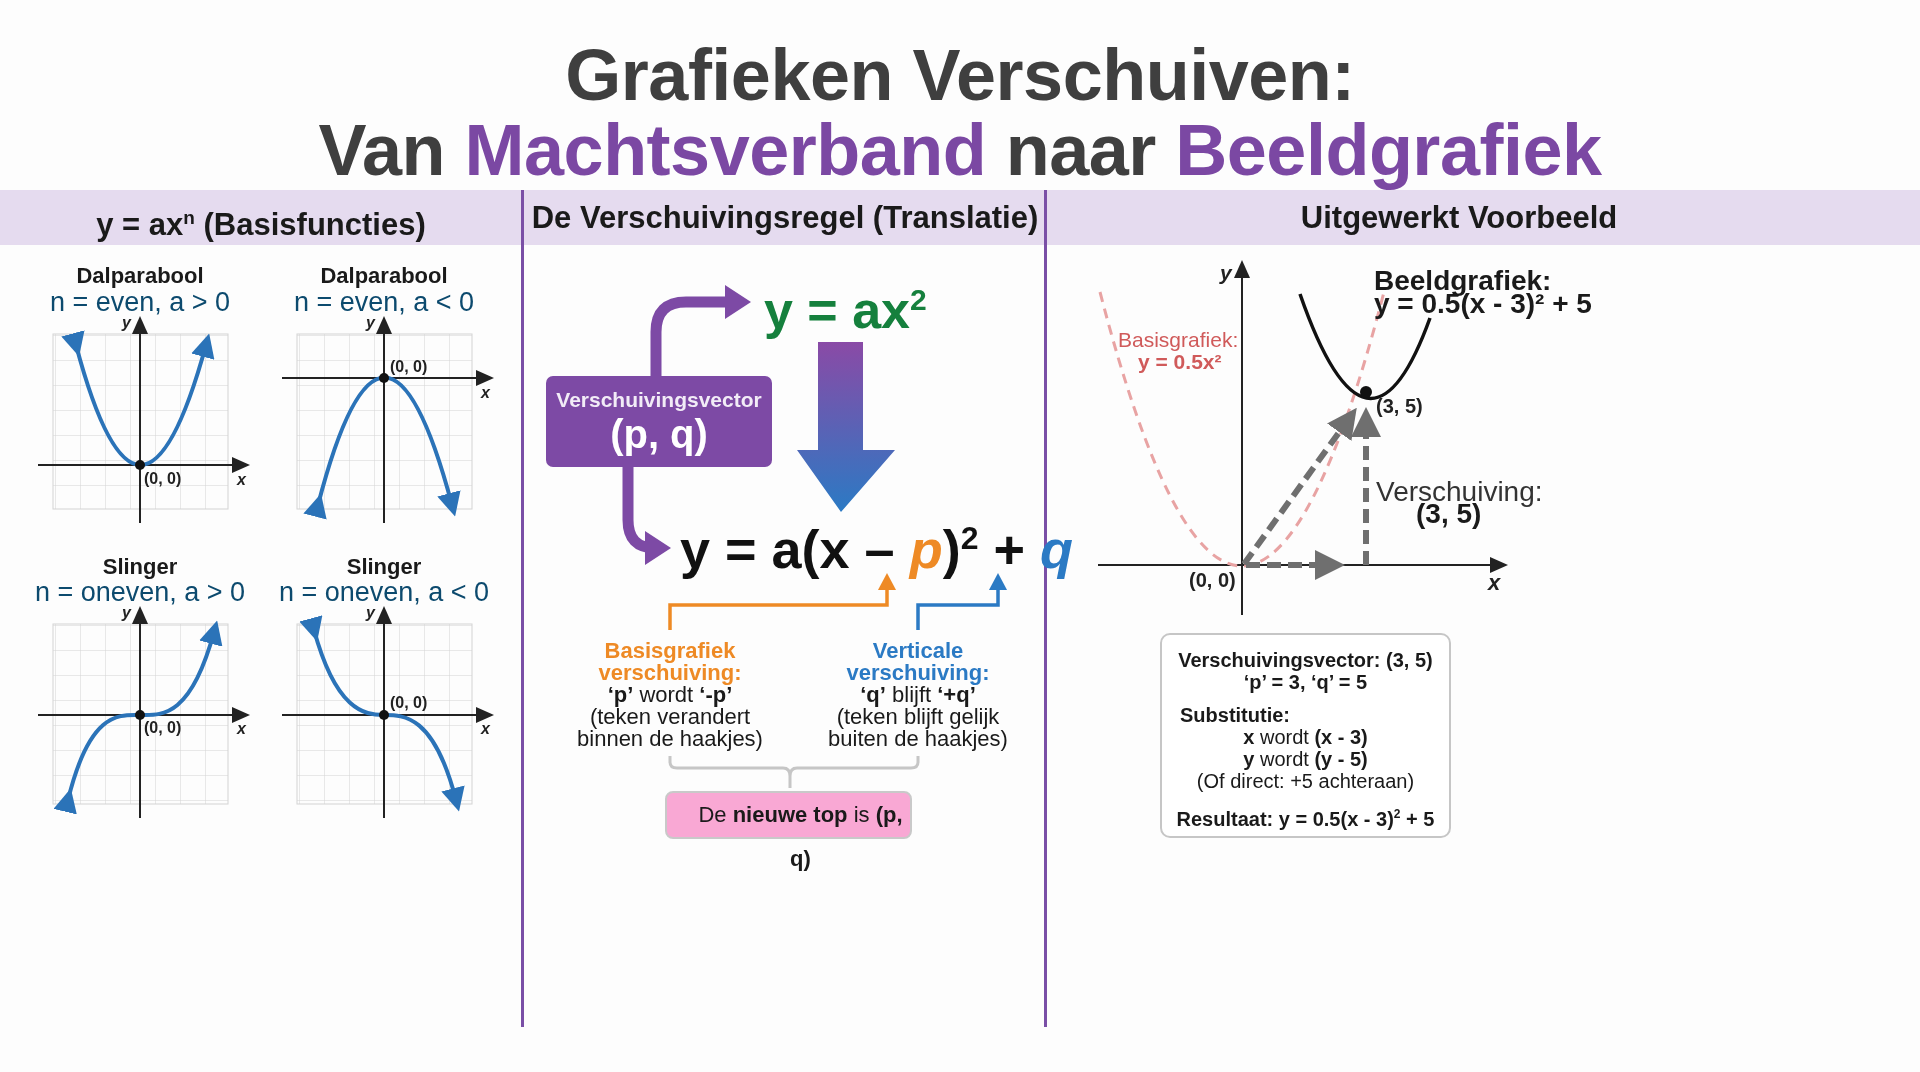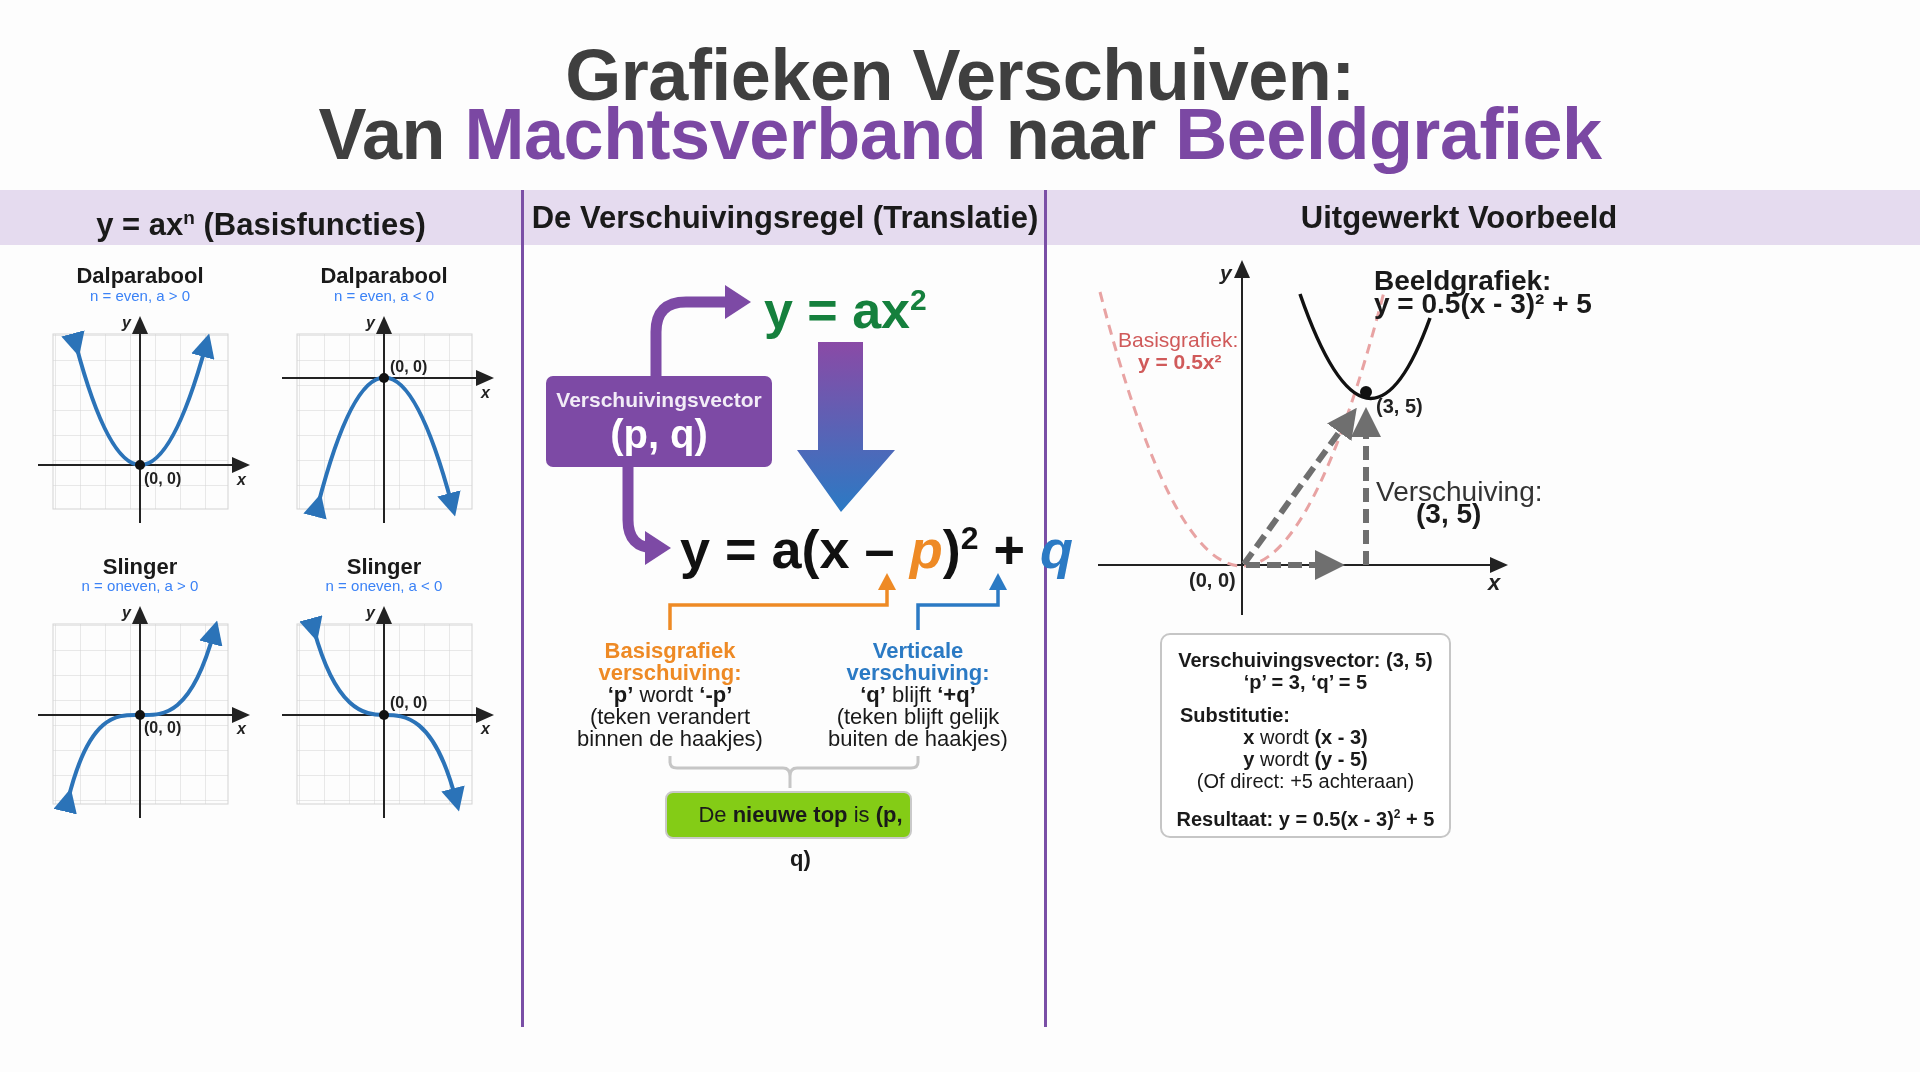--- a/index.html
+++ b/index.html
@@ -3,54 +3,54 @@
 <meta charset="utf-8">
 <style>
   * { box-sizing: border-box; margin: 0; padding: 0; }
   html, body { width: 1920px; height: 1072px; background: #fdfdfd; overflow: hidden; }
   body { font-family: "Liberation Sans", "DejaVu Sans", sans-serif; color: #1a1a1a; position: relative; }
   .abs { position: absolute; }
 
   
   .title { position: absolute; left: 0; width: 1920px; text-align: center; font-weight: 700; color: #3f3f3f; font-size: 72px; letter-spacing: -0.5px; }
   .title1 { top: 34px; }
-  .title2 { top: 93px; }
+  .title2 { top: 109px; }
   .title .accent { color: #7b48a3; }
 
   
   .band { position: absolute; left: 0; top: 190px; width: 1920px; height: 55px; background: #e5dbef; }
   .col-head { position: absolute; top: 190px; height: 55px; line-height: 55px; text-align: center; font-weight: 700; font-size: 31px; color: #1a1a1a; }
   .col-head sup { font-size: 19px; }
 
   .divider { position: absolute; top: 190px; width: 3px; height: 837px; background: #7a4fa6; }
 
   
   .mini-title { position: absolute; text-align: center; width: 220px; font-weight: 700; font-size: 22px; color: #1a1a1a; }
-  .mini-sub { position: absolute; text-align: center; width: 240px; font-size: 15px; color: #3b82f6; }
+  .mini-sub { position: absolute; text-align: center; width: 240px; font-size: 27px; color: #0c4a6e; }
 
   svg text { font-family: "Liberation Sans", "DejaVu Sans", sans-serif; }
 
   
   .vec-box { position: absolute; left: 546px; top: 376px; width: 226px; height: 91px; background: #7d4aa5; border-radius: 7px; color: #fff; text-align: center; }
   .vec-box .l1 { font-size: 21px; font-weight: 700; margin-top: 12px; color: #f2ecf7; }
   .vec-box .l2 { font-size: 40px; font-weight: 700; line-height: 44px; }
   .eq-top { position: absolute; left: 764px; top: 280px; font-size: 52px; font-weight: 700; color: #15803d; }
   .eq-top sup { font-size: 30px; }
   .eq-main { position: absolute; left: 680px; top: 518px; font-size: 54px; font-weight: 700; color: #111; white-space: nowrap; }
   .eq-main sup { font-size: 32px; }
   .eq-main .p { color: #ee8a25; font-style: italic; }
   .eq-main .q { color: #2b7ac4; font-style: italic; }
 
   .shift-block { position: absolute; text-align: center; font-size: 22px; line-height: 22px; color: #1a1a1a; }
   .shift-block .h { font-weight: 700; font-size: 22px; }
   .shift-block.orange .h { color: #ee8a25; }
   .shift-block.blue .h { color: #2b7ac4; }
   .shift-block b { font-weight: 700; }
 
-  .top-box { position: absolute; left: 665px; top: 791px; width: 247px; height: 48px; border: 2px solid #c9c9c9; border-radius: 8px; background: #84cc16; text-align: center; line-height: 44px; font-size: 22px; color: #1a1a1a; padding-left: 24px; }
+  .top-box { position: absolute; left: 665px; top: 791px; width: 247px; height: 48px; border: 2px solid #c9c9c9; border-radius: 8px; background: #f9a8d4; text-align: center; line-height: 44px; font-size: 22px; color: #1a1a1a; padding-left: 24px; }
   .top-box b { font-weight: 700; }
 
   
   .ex-label { position: absolute; font-size: 28px; }
   .summary { position: absolute; left: 1160px; top: 633px; width: 291px; height: 205px; border: 2px solid #c6c6c6; border-radius: 10px; background: #fff; text-align: center; font-size: 20px; color: #1a1a1a; }
   .summary .line { line-height: 22px; }
   .summary b { font-weight: 700; }
   .summary sup { font-size: 12px; }
 </style>
 </head>

